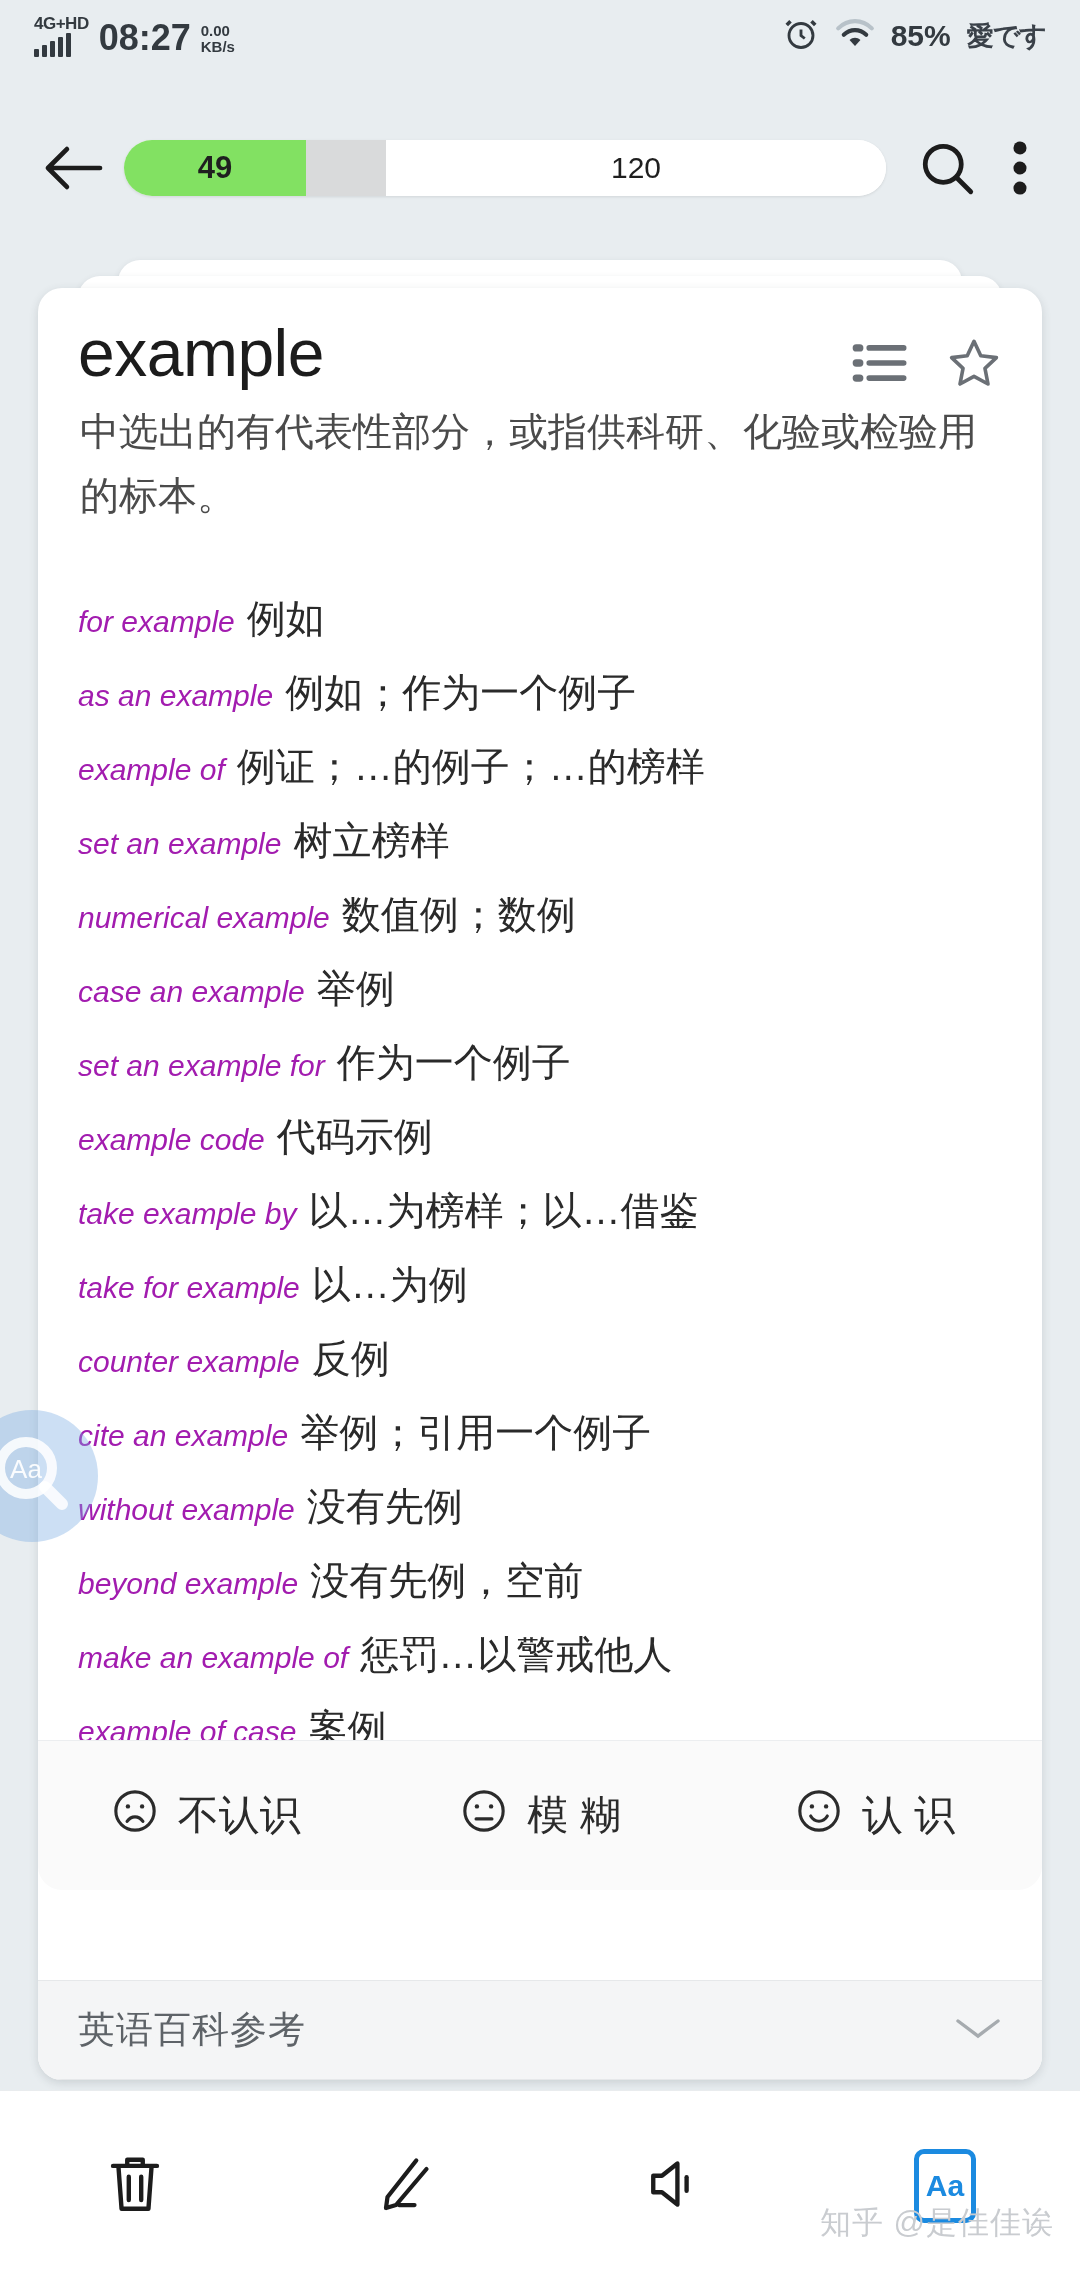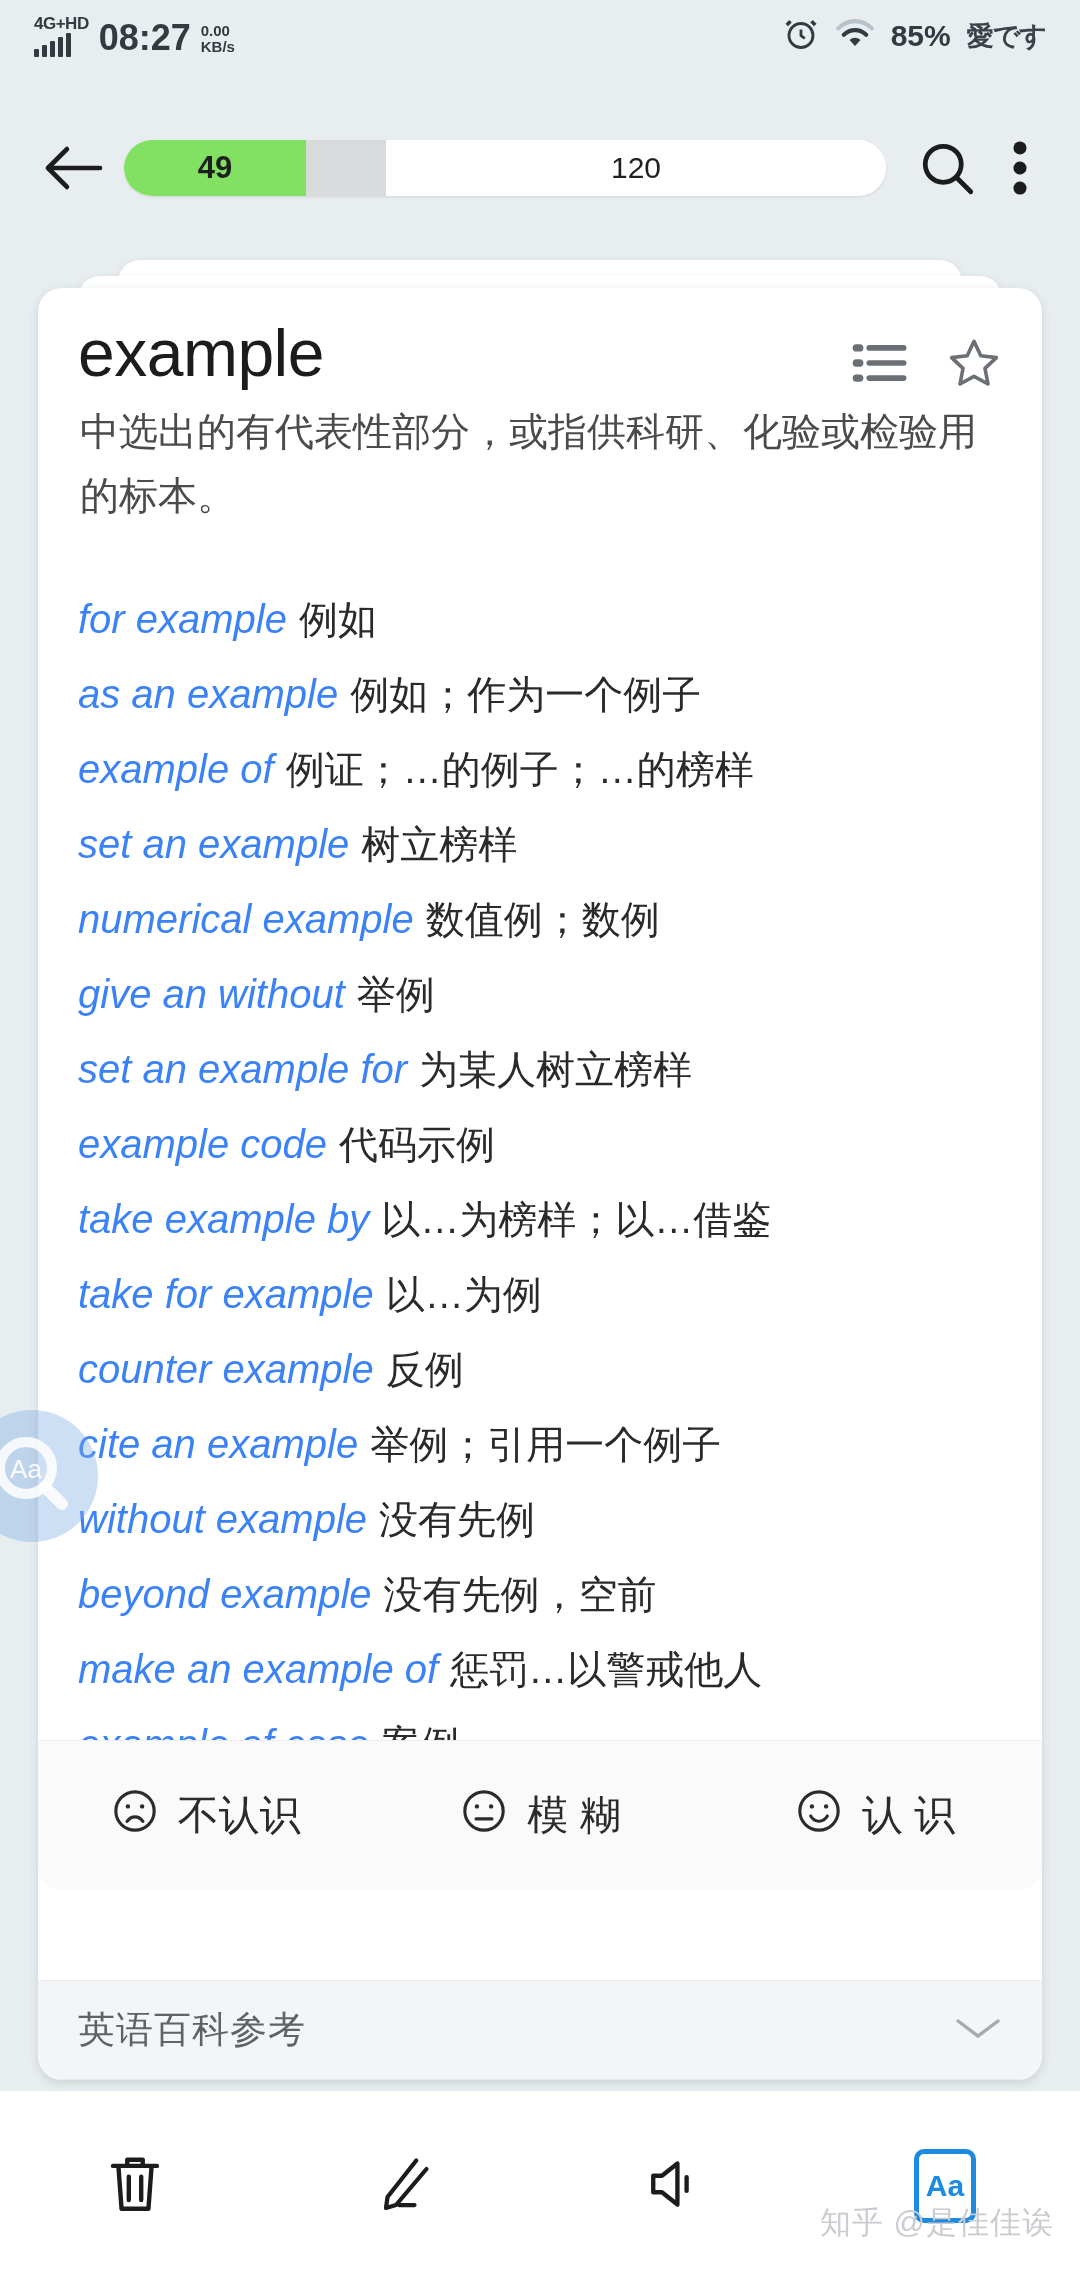--- a/index.html
+++ b/index.html
@@ -86,21 +86,21 @@
     background: #f4f5f6; border-top: 1px solid #e6e8ea; border-bottom: 1px solid #e6e8ea;
     padding: 24px 40px; display: flex; align-items: center;
   }
   .sec-title { font-size: 37px; color: #5e6368; letter-spacing: 1px; }
   .chev { margin-left: auto; }
 
   
   .phrases { padding: 30px 40px 10px 40px; flex: 1; }
   .phrase-row { line-height: 66px; white-space: nowrap; }
   .ph-en {
-    color: #3b82f6; font-style: italic; font-size: 40px; font-weight: 500;
+    color: #a21caf; font-style: italic; font-size: 30px; font-weight: 500;
     font-family: "Liberation Sans","DejaVu Sans",sans-serif;
   }
   .ph-zh { color: #2a2a2a; font-size: 39px; padding-left: 12px; }
 
   
   .sec-head.bottom { margin-top: 0; position: relative; }
 
   
   .rating-bar {
     position: absolute; left: 38px; bottom: 200px; width: 1004px; height: 150px;
@@ -228,22 +228,22 @@
 
     <div class="defn">中选出的有代表性部分，或指供科研、化验或检验用的标本。</div>
 
 
     <div class="phrases" id="phrase-list">
         <div class="phrase-row"><span class="ph-en">for example</span><span class="ph-zh">例如</span></div>
         <div class="phrase-row"><span class="ph-en">as an example</span><span class="ph-zh">例如；作为一个例子</span></div>
         <div class="phrase-row"><span class="ph-en">example of</span><span class="ph-zh">例证；…的例子；…的榜样</span></div>
         <div class="phrase-row"><span class="ph-en">set an example</span><span class="ph-zh">树立榜样</span></div>
         <div class="phrase-row"><span class="ph-en">numerical example</span><span class="ph-zh">数值例；数例</span></div>
-        <div class="phrase-row"><span class="ph-en">give an without</span><span class="ph-zh">举例</span></div>
-        <div class="phrase-row"><span class="ph-en">set an example for</span><span class="ph-zh">为某人树立榜样</span></div>
+        <div class="phrase-row"><span class="ph-en">case an example</span><span class="ph-zh">举例</span></div>
+        <div class="phrase-row"><span class="ph-en">set an example for</span><span class="ph-zh">作为一个例子</span></div>
         <div class="phrase-row"><span class="ph-en">example code</span><span class="ph-zh">代码示例</span></div>
         <div class="phrase-row"><span class="ph-en">take example by</span><span class="ph-zh">以…为榜样；以…借鉴</span></div>
         <div class="phrase-row"><span class="ph-en">take for example</span><span class="ph-zh">以…为例</span></div>
         <div class="phrase-row"><span class="ph-en">counter example</span><span class="ph-zh">反例</span></div>
         <div class="phrase-row"><span class="ph-en">cite an example</span><span class="ph-zh">举例；引用一个例子</span></div>
         <div class="phrase-row"><span class="ph-en">without example</span><span class="ph-zh">没有先例</span></div>
         <div class="phrase-row"><span class="ph-en">beyond example</span><span class="ph-zh">没有先例，空前</span></div>
         <div class="phrase-row"><span class="ph-en">make an example of</span><span class="ph-zh">惩罚…以警戒他人</span></div>
         <div class="phrase-row"><span class="ph-en">example of case</span><span class="ph-zh">案例</span></div>
       </div>

